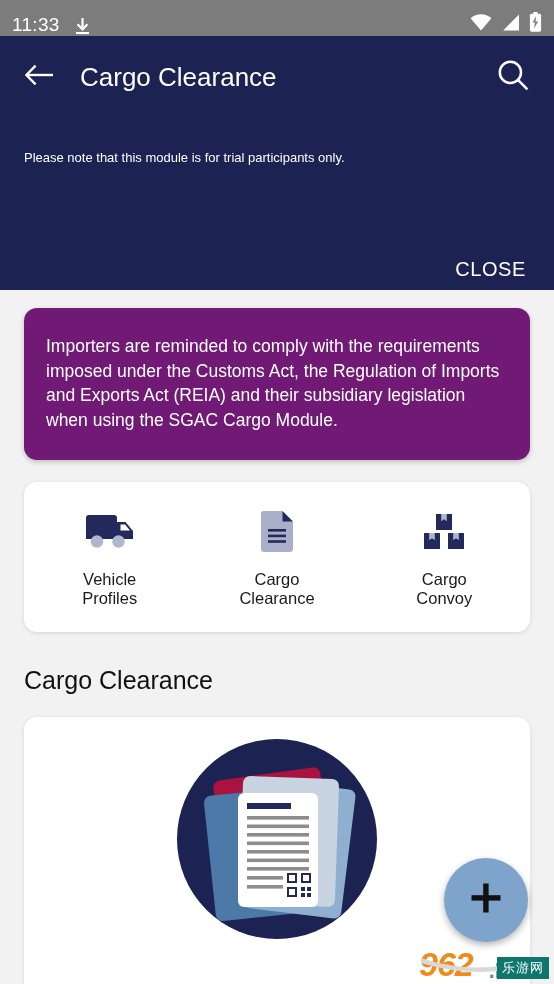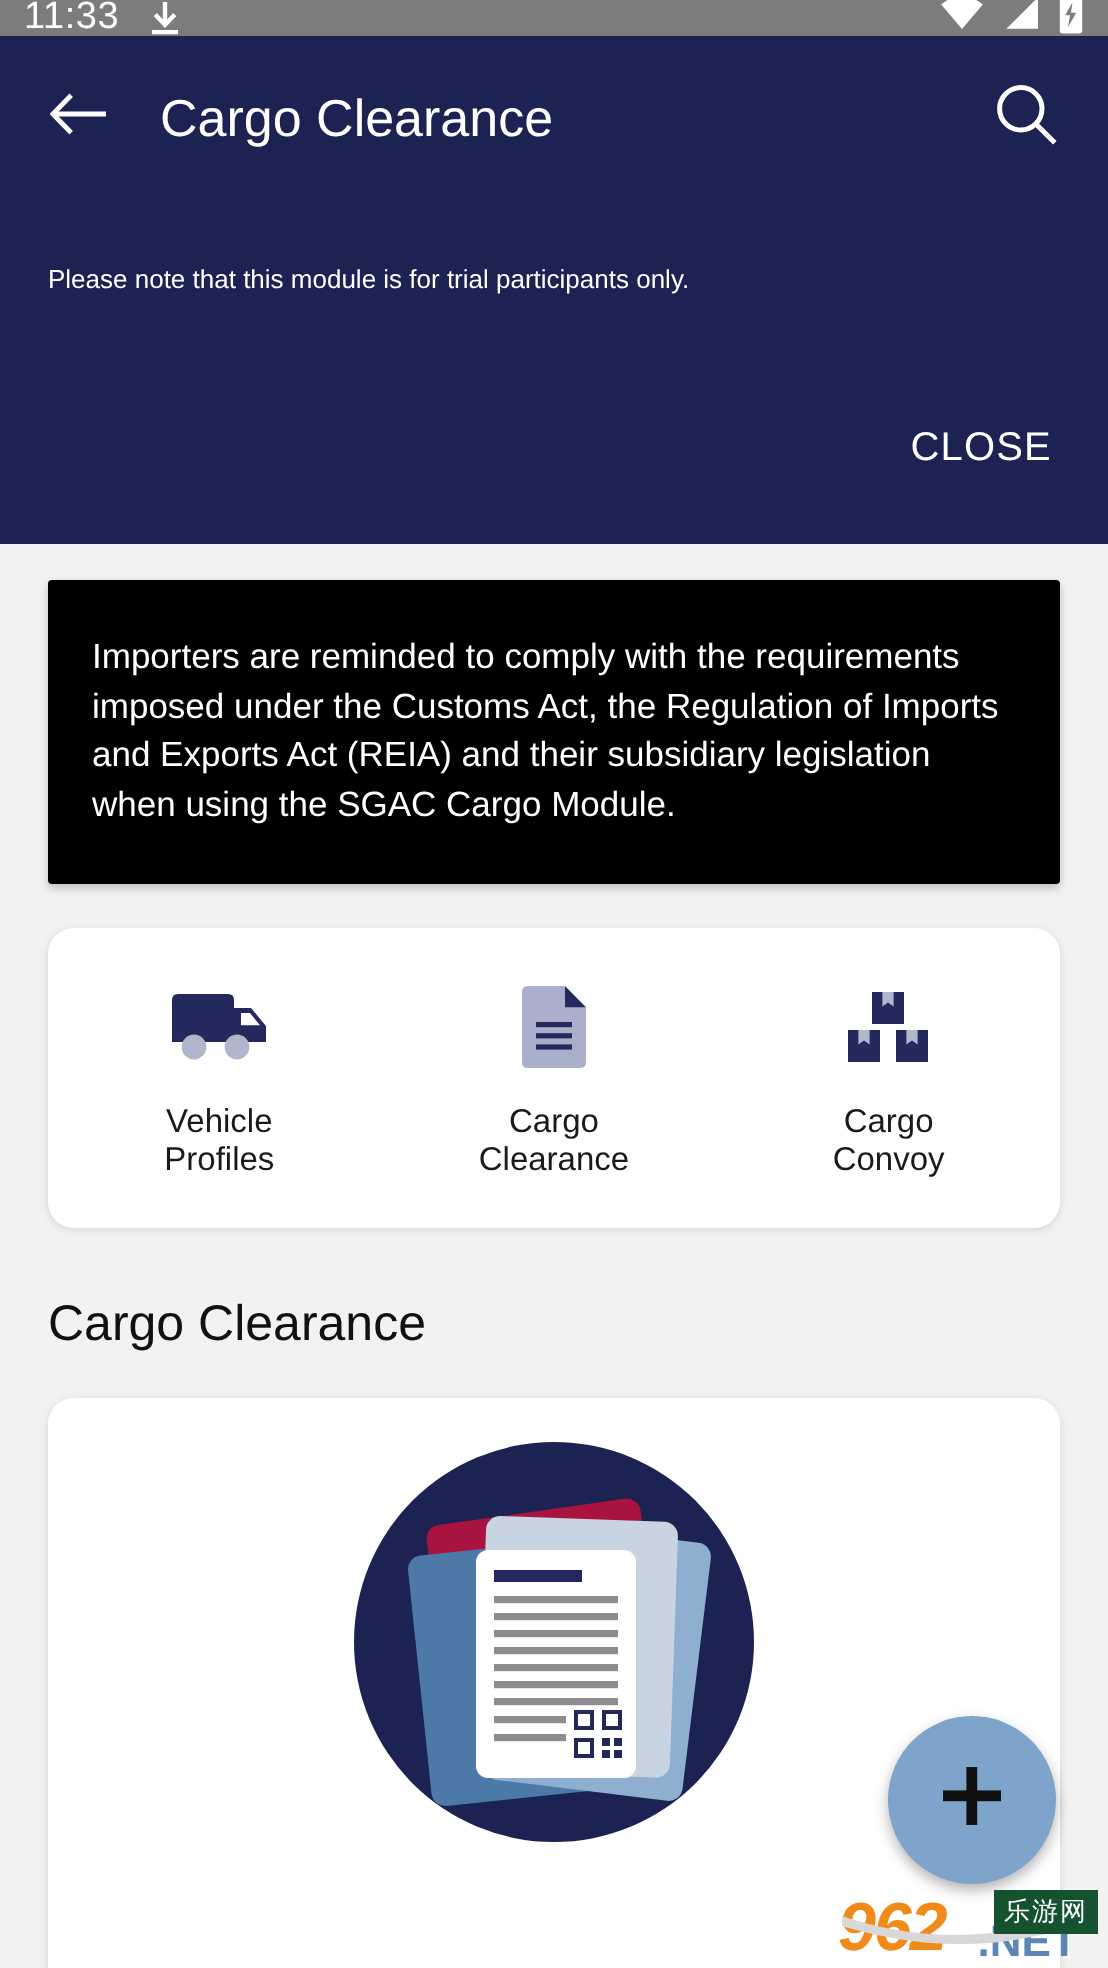--- a/index.html
+++ b/index.html
@@ -6,55 +6,55 @@
   html,body { width:554px; height:984px; }
   body {
     font-family:"Liberation Sans", sans-serif;
     background:#f2f2f3;
     overflow:hidden;
     position:relative;
   }
 
   
   .statusbar{
-    height:18px; background:#7c7c7c; color:#ffffff;
-    display:flex; align-items:center; padding:0 12px;
+    height:36px; background:#7c7c7c; color:#ffffff;
+    display:flex; align-items:flex-end; padding:0 12px;
   }
   .sb-time{ font-size:19px; letter-spacing:.3px; }
   .sb-dl{ margin-left:14px; display:flex; align-items:center; }
   .sb-right{ margin-left:auto; display:flex; align-items:center; gap:9px; }
 
   
   .appbar{
     height:82px; background:#1c2252; color:#fff;
     display:flex; align-items:center; padding:0 18px;
   }
   .appbar-back{ width:44px; height:44px; display:flex; align-items:center; justify-content:center; cursor:pointer; }
   .appbar-title{ font-size:26px; margin-left:18px; font-weight:400; white-space:nowrap; }
   .appbar-search{ margin-left:auto; width:46px; height:46px; display:flex; align-items:center; justify-content:center; cursor:pointer; }
 
   
   .notice{
     background:#1c2252; color:#ffffff;
     padding:26px 24px 0 24px; height:172px; position:relative;
   }
   .notice-text{ font-size:13px; line-height:27px; }
-  .notice-actions{ position:absolute; right:22px; bottom:32px; }
+  .notice-actions{ position:absolute; right:22px; bottom:5px; }
   .notice-close{
     font-size:20px; letter-spacing:.6px; color:#ffffff;
     background:none; border:none; font-family:inherit; cursor:pointer; padding:4px 6px;
   }
 
   
   .content{ position:relative; }
 
   
   .alert{
-    margin:18px 24px 0 24px; background:#000000; color:#fff;
-    border-radius:2px; padding:26px 22px 28px 22px;
+    margin:18px 24px 0 24px; background:#701a75; color:#fff;
+    border-radius:13px; padding:26px 22px 28px 22px;
     box-shadow:0 2px 5px rgba(0,0,0,.22);
   }
   .alert-text{ font-size:17.5px; line-height:24.5px; }
 
   
   .shortcuts{
     margin:22px 24px 0 24px; background:#ffffff;
     border-radius:13px; padding:26px 10px 24px 10px;
     display:flex; box-shadow:0 1px 4px rgba(0,0,0,.12);gap:16px;
   }
@@ -93,22 +93,22 @@
   .wm-962{
     font-size:34px; font-weight:bold; font-style:italic;
     color:#f08a18; letter-spacing:-1px; margin-left:4px;
     text-shadow:1px 1px 0 #fff;
   }
   .wm-net{
     font-size:22px; font-weight:bold; color:#5b86b5;
     text-shadow:1px 1px 0 #fff; margin-left:16px;
   }
   .wm-cn{
-    position:absolute; right:5px; bottom:17px;
-    background:#14532d; color:#fff; font-size:13px;
+    position:absolute; right:5px; bottom:5px;
+    background:#0f766e; color:#fff; font-size:13px;
     padding:2px 5px; letter-spacing:1px;margin-left:13px;
   }
   .wm-swoosh{ position:absolute; left:4px; bottom:8px; }
 </style>
 </head>
 <body>
 
 <div class="statusbar">
   <span class="sb-time">11:33</span>
 

